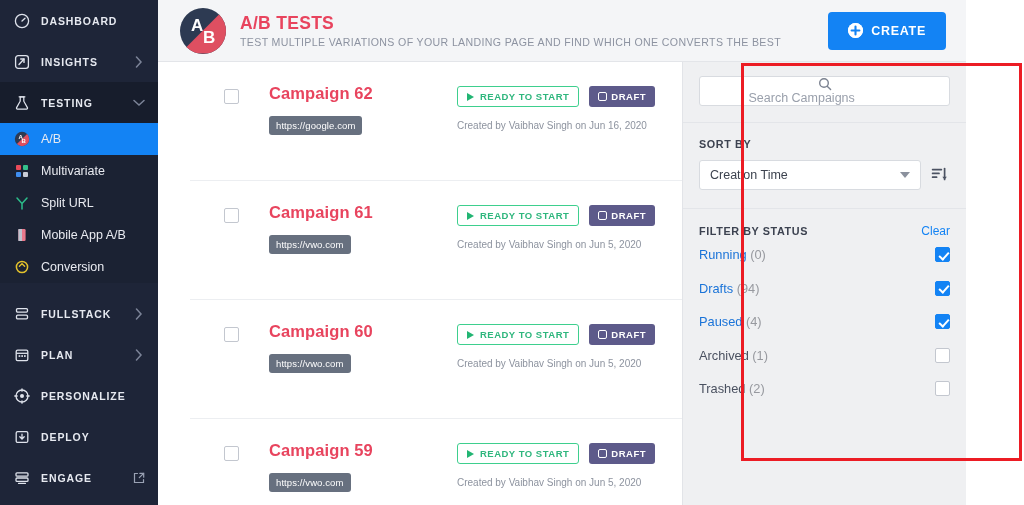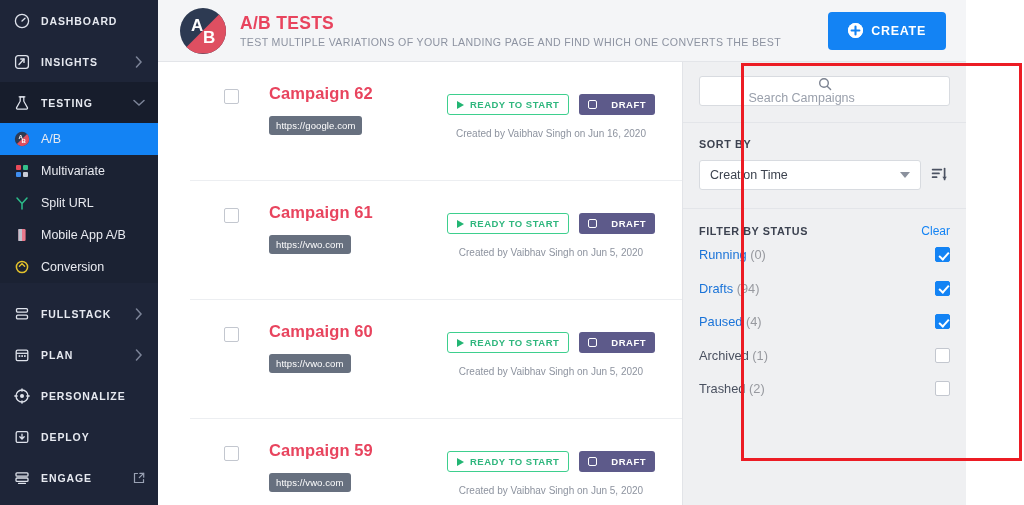--- a/index.html
+++ b/index.html
@@ -141,39 +141,39 @@
     color: #e8445e; font-size: 16.5px; font-weight: 700;
     letter-spacing: .1px; cursor: pointer; line-height: 1.2;
   }
   .url-pill {
     display: inline-block; margin-top: 12px;
     background: #67707f; color: #fff;
     font-size: 9.5px; border-radius: 3px;
     padding: 4px 7px 4px 7px; letter-spacing: .1px;
   }
   .row-right {
-    margin-left: auto; text-align: center;
-    padding-right: 15px; padding-top: 2px; margin-top: 8px;
+    margin-left: auto; text-align: left;
+    padding-right: 15px; padding-top: 2px;
   }
   .badges { display: flex; justify-content: flex-end; gap: 10px; }
   .badge-ready {
     display: inline-flex; align-items: center; gap: 6px;
     border: 1px solid #3ecf8e; color: #2eb67d;
     background: #fff; border-radius: 3px;
     font-size: 9.5px; font-weight: 700; letter-spacing: .5px;
     padding: 4px 9px; cursor: pointer;
   }
   .badge-ready .tri {
     width: 0; height: 0;
     border-left: 7px solid #22b573;
     border-top: 4.5px solid transparent;
     border-bottom: 4.5px solid transparent;
   }
   .badge-draft {
-    display: inline-flex; align-items: center; gap: 14px;
+    display: inline-flex; align-items: center; gap: 4px;
     background: #5d5a8a; color: #fff; border-radius: 3px;
     font-size: 9.5px; font-weight: 700; letter-spacing: .5px;
     padding: 5px 9px; cursor: pointer;
   }
   .badge-draft .dico {
     width: 9px; height: 9px; border: 1.5px solid #fff; border-radius: 2px;
     position: relative;
   }
   .badge-draft .dico::after {
     content:''; position:absolute; left:1px; top:-0.5px;

